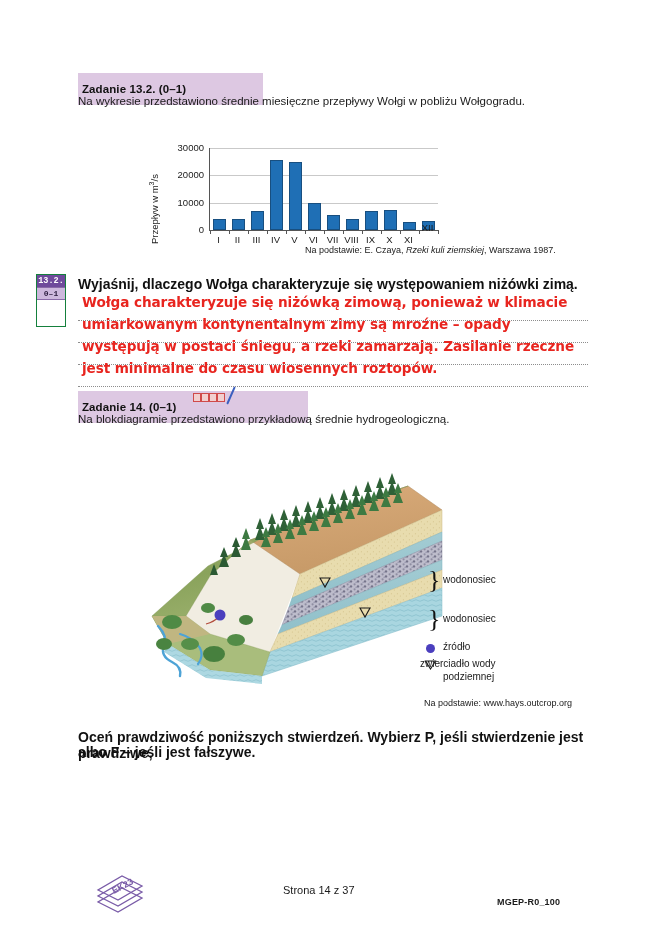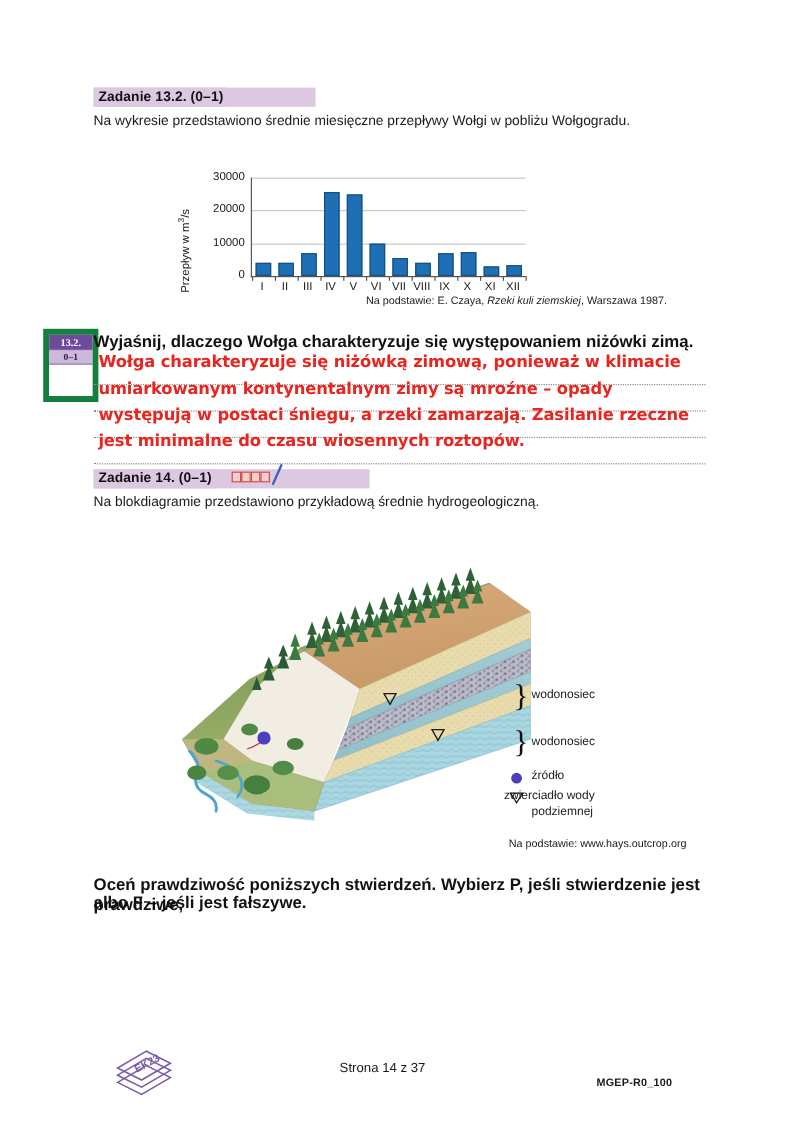--- a/index.html
+++ b/index.html
@@ -24,36 +24,36 @@
     background: #ddc8e2;
     font-weight: bold;
     font-size: 11.5px;
     letter-spacing: .1px;
     padding: 2px 4px 2px 4px;
     display: inline-block;
     color: #111;
   }
   .task-header-band {
     background: #ddc8e2;
-    height: 16px;
+    height: 32px;
     display: flex;
     align-items: center;
     text-align: center;
   }
   .intro-text {
     font-size: 11.5px;
     color: #1a1a1a;
   }
 
   
   .score-box {
-    width: 46px;
-    border: 5px solid #15803d;
+    width: 30px;
+    border: 1px solid #15803d;
     box-sizing: border-box;
-    font-family: Liberation Serif, serif;
+    font-family: Liberation Mono, monospace;
   }
   .score-num {
     background: #6f4a9b;
     color: #ffffff;
     font-size: 8.5px;
     font-weight: bold;
     text-align: center;
     line-height: 12px;
     height: 12px;
     border-bottom: 1px solid #8a6aa8;
@@ -281,21 +281,21 @@
   <div class="xtick-lbl" style="left:90px;  top:98px; width:19px;">II</div>
   <div class="xtick-lbl" style="left:109px; top:98px; width:19px;">III</div>
   <div class="xtick-lbl" style="left:128px; top:98px; width:19px;">IV</div>
   <div class="xtick-lbl" style="left:147px; top:98px; width:19px;">V</div>
   <div class="xtick-lbl" style="left:166px; top:98px; width:19px;">VI</div>
   <div class="xtick-lbl" style="left:185px; top:98px; width:19px;">VII</div>
   <div class="xtick-lbl" style="left:204px; top:98px; width:19px;">VIII</div>
   <div class="xtick-lbl" style="left:223px; top:98px; width:19px;">IX</div>
   <div class="xtick-lbl" style="left:242px; top:98px; width:19px;">X</div>
   <div class="xtick-lbl" style="left:261px; top:98px; width:19px;">XI</div>
-  <div class="xtick-lbl" style="left:280px; top:98px; width:19px;">XII</div>
+  <div class="xtick-lbl" style="left:280px; top:86px; width:19px;">XII</div>
 </div>
 
 <div class="abs source" style="left:305px; top:245px; white-space:nowrap;">
   <span>Na podstawie: E. Czaya, </span><i>Rzeki kuli ziemskiej</i><span>, Warszawa 1987.</span>
 </div>
 
 <div class="abs score-box" style="left:36px; top:274px;">
   <div class="score-num">13.2.</div>
   <div class="score-range">0–1</div>
   <div class="score-blank"></div>

